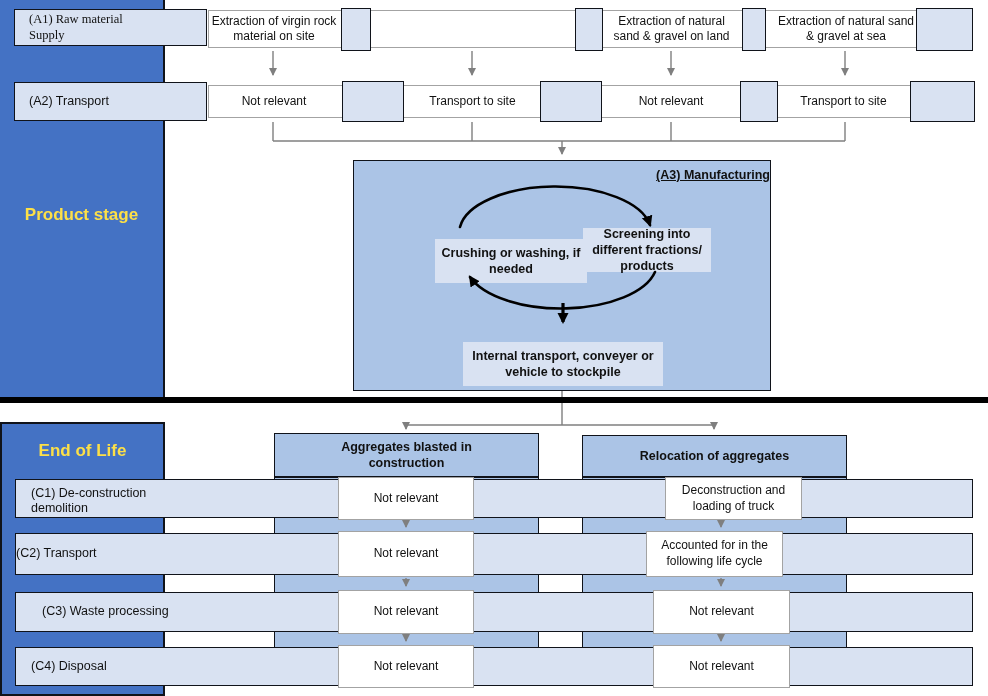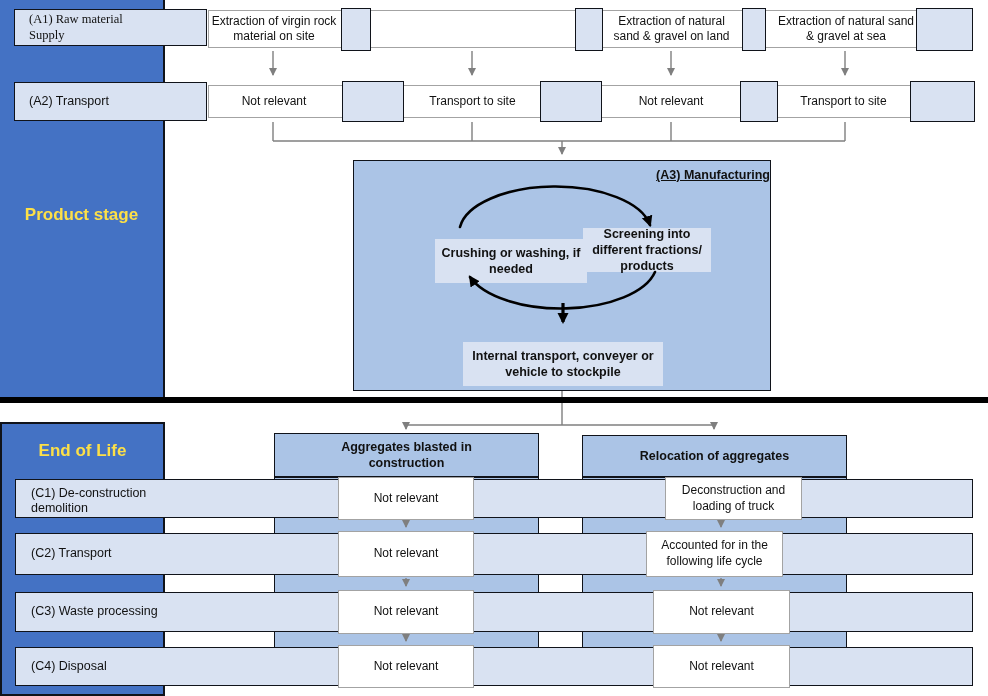--- a/index.html
+++ b/index.html
@@ -72,24 +72,24 @@
   <div class="abs strip" style="left:582px;top:477px;width:265px;height:195px;"></div>
 
   <div class="abs medbox hdr" style="left:274px;top:433px;width:265px;height:44px;">
     <span style="display:inline-block;width:170px;">Aggregates blasted in construction</span>
   </div>
   <div class="abs medbox hdr" style="left:582px;top:435px;width:265px;height:42px;">Relocation of aggregates</div>
 
   <div class="abs lightbox rowlabel" style="left:15px;top:479px;width:958px;height:39px;padding-left:15px;align-items:flex-end;">
     <span style="display:inline-block;width:150px;">(C1) De-construction demolition</span>
   </div>
-  <div class="abs lightbox rowlabel" style="left:15px;top:533px;width:958px;height:42px;padding-left:15px;">
+  <div class="abs lightbox rowlabel" style="left:15px;top:533px;width:958px;height:42px;">
     <span>(C2) Transport</span>
   </div>
-  <div class="abs lightbox rowlabel" style="left:15px;top:592px;width:958px;height:40px;padding-left:15px;">
+  <div class="abs lightbox rowlabel" style="left:15px;top:592px;width:958px;height:40px;padding-left:26px;">
     <span>(C3) Waste processing</span>
   </div>
   <div class="abs lightbox rowlabel" style="left:15px;top:647px;width:958px;height:39px;padding-left:15px;">
     <span>(C4) Disposal</span>
   </div>
 
   <div class="abs whitecell" style="left:338px;top:477px;width:136px;height:43px;">Not relevant</div>
   <div class="abs whitecell" style="left:653px;top:477px;width:137px;height:43px;padding:0 8px;margin-left:12px;">Deconstruction and loading of truck</div>
   <div class="abs whitecell" style="left:338px;top:531px;width:136px;height:46px;">Not relevant</div>
   <div class="abs whitecell" style="left:646px;top:531px;width:137px;height:46px;padding:0 13px;">Accounted for in the following life cycle</div>

